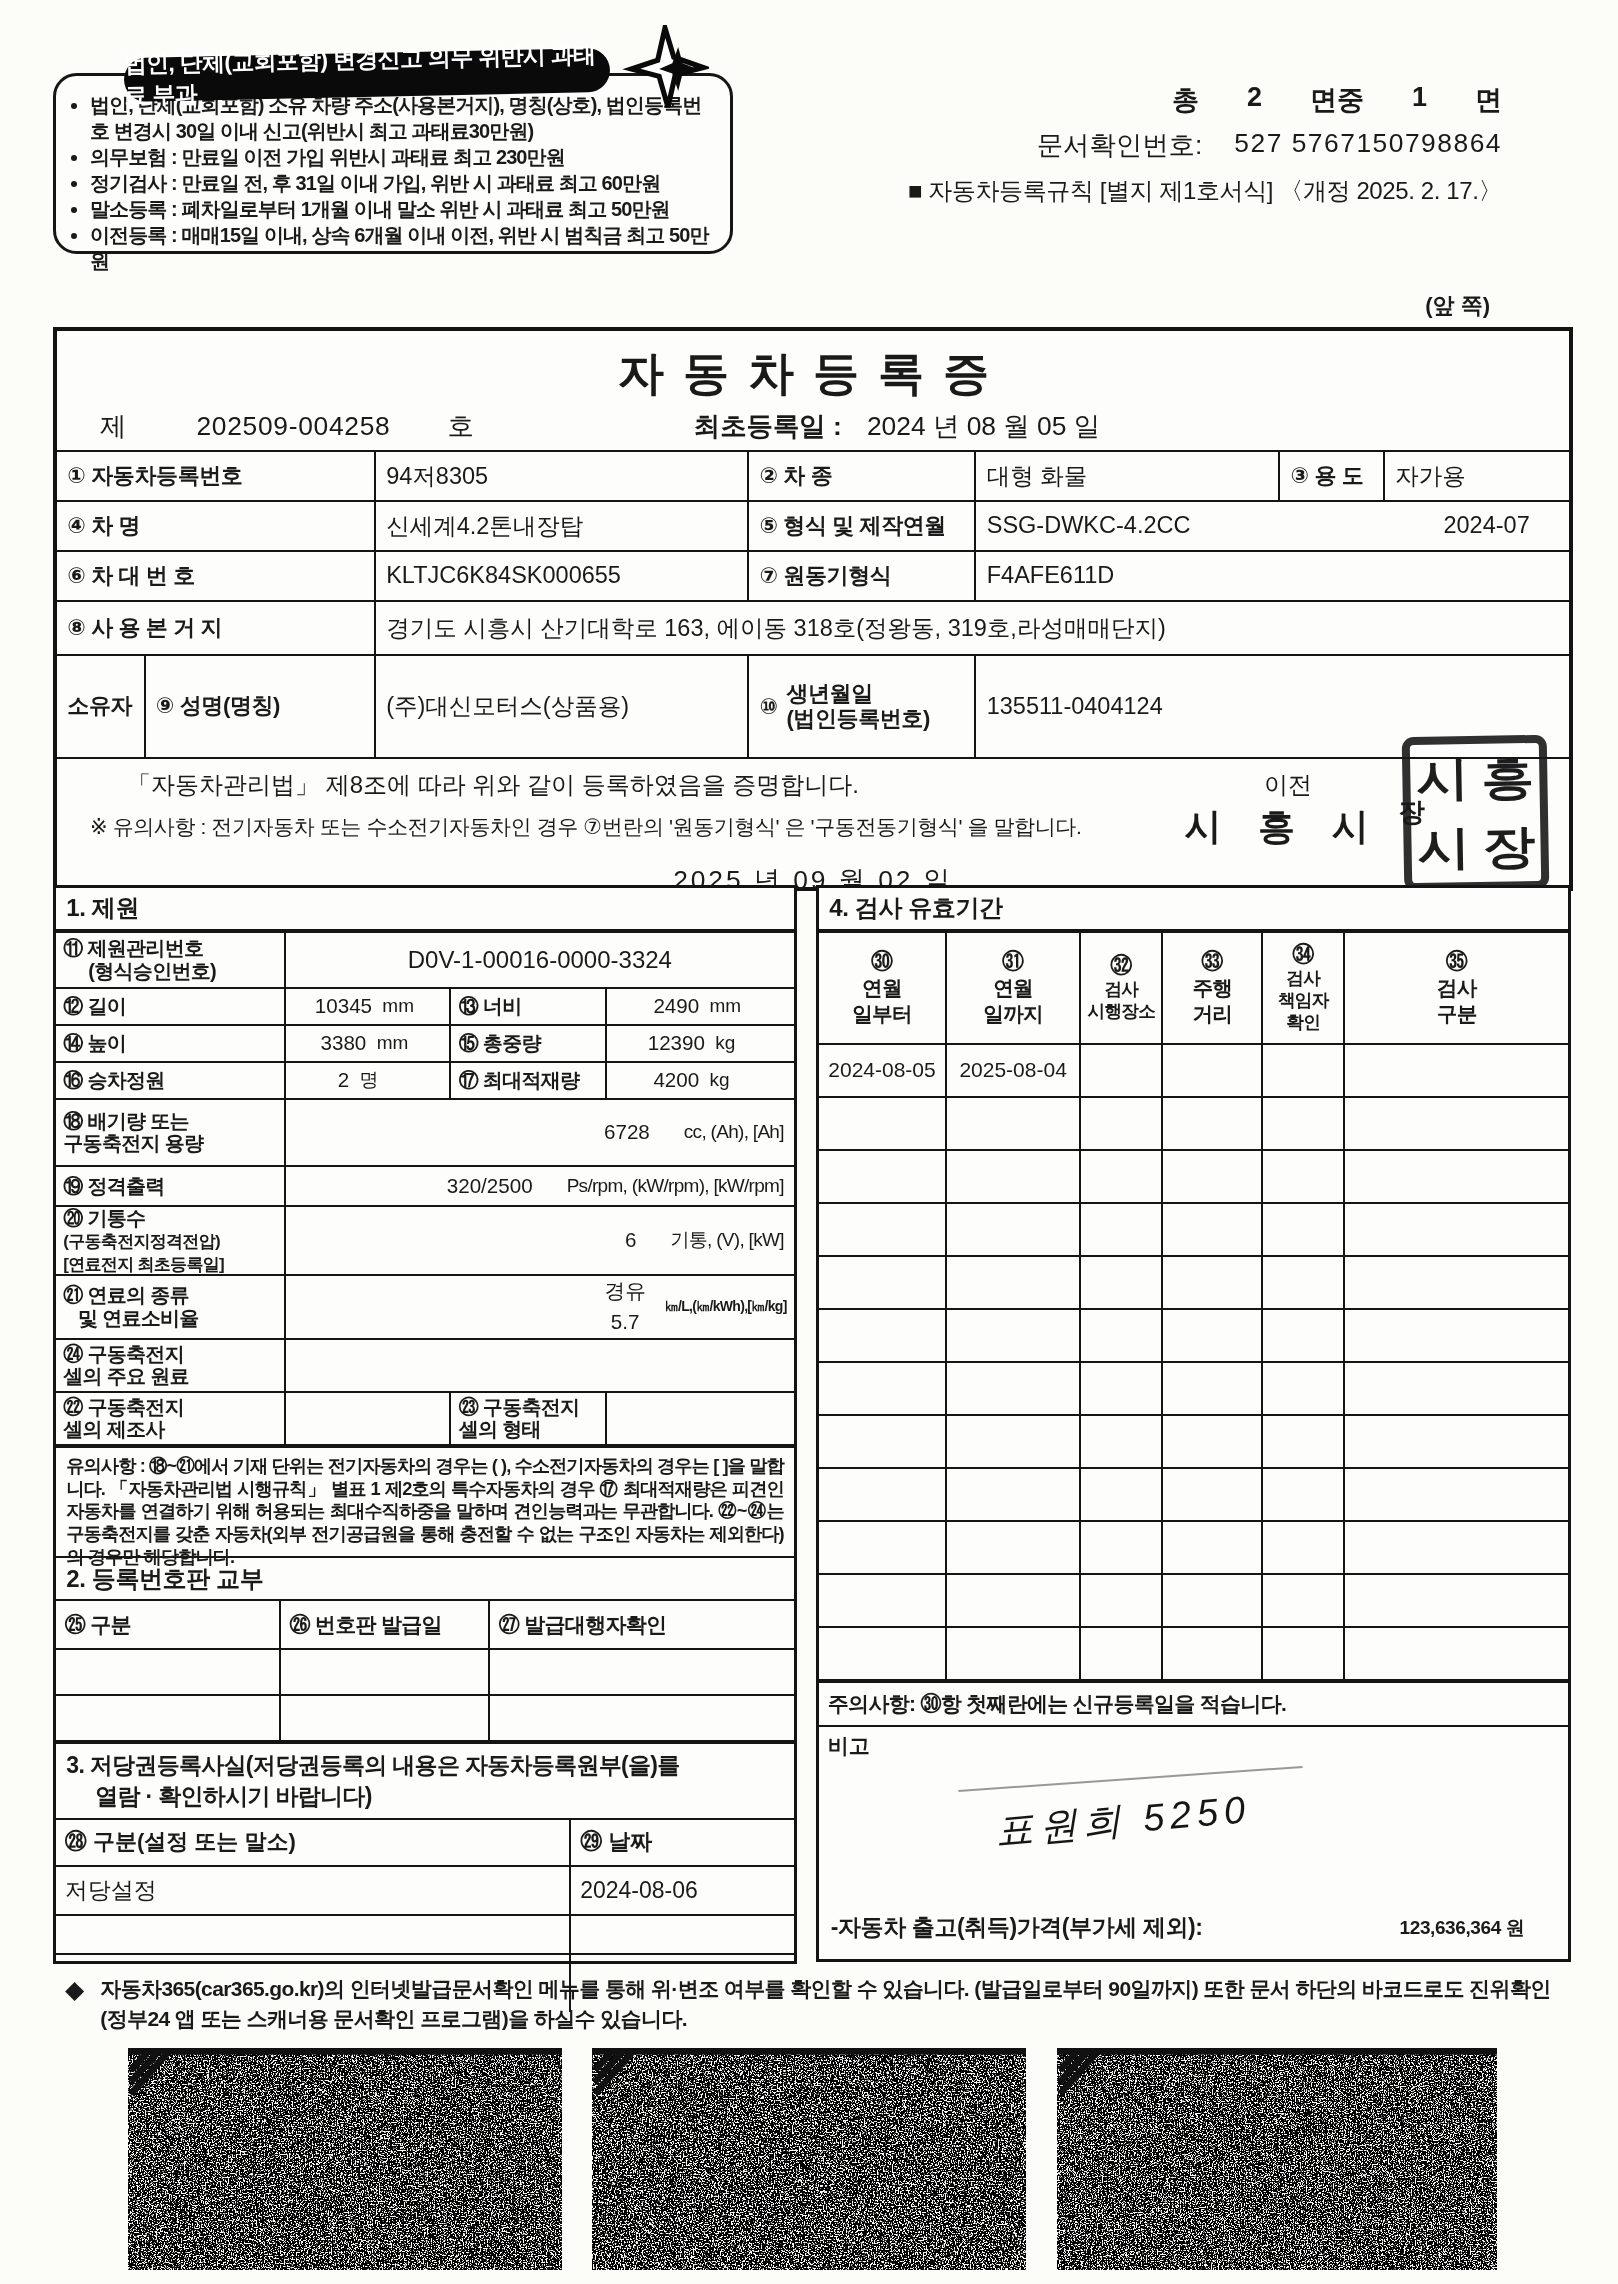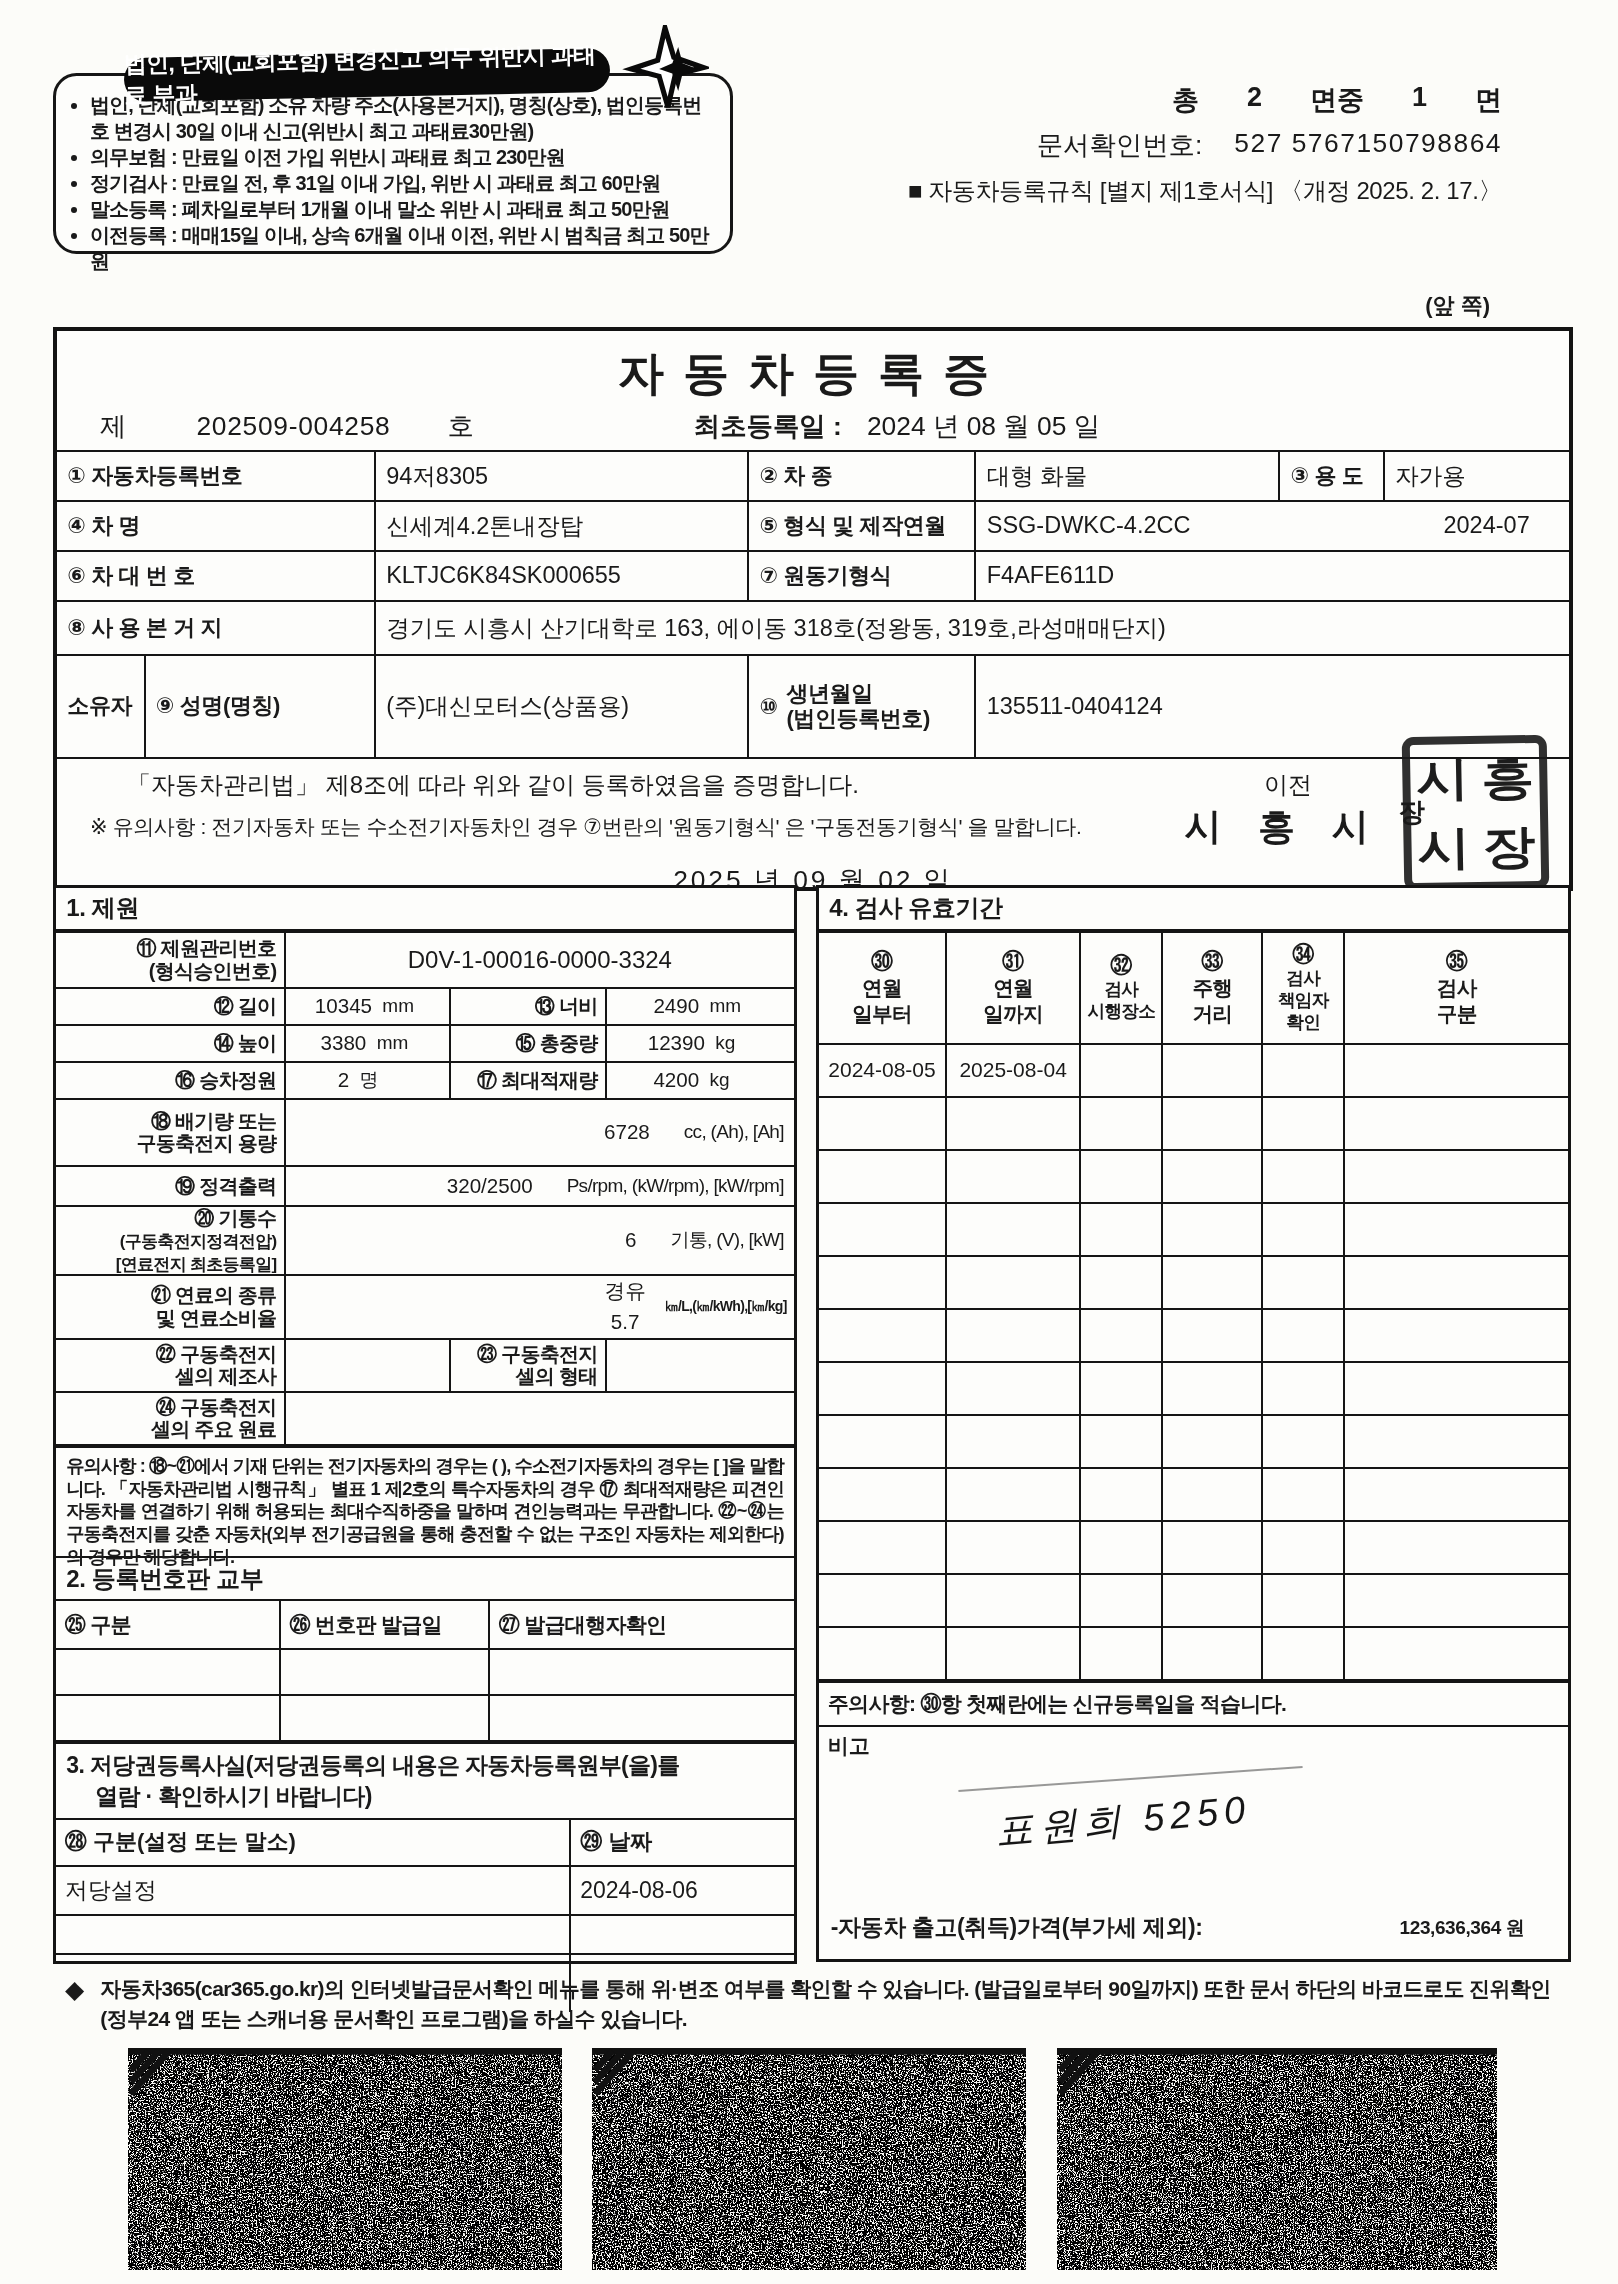--- a/index.html
+++ b/index.html
@@ -50,21 +50,21 @@
         border-radius:11.7px;display:grid;grid-template-columns:1fr 1fr;transform:rotate(-1deg);background:rgba(255,255,255,.0);}
   .seal span{display:flex;align-items:center;justify-content:center;font-size:46px;font-weight:900;
              transform:scaleX(1.15);color:#1d1d1d;}
   
   .col-left{position:absolute;left:53px;top:885px;width:738px;height:1073px;border:3.7px solid #141414;background:#fdfdfb;}
   .sec-title{font-size:24px;font-weight:bold;padding:4.4px 10.3px;border-bottom:2.9px solid #151515;letter-spacing:-0.4px;}
   .spec-table{width:100%;}
   .spec-table td{border:2.2px solid #151515;padding:0 7.3px;overflow:hidden;}
   .spec-table td:first-child{border-left:none;}
   .spec-table td:last-child{border-right:none;}
-  .spec-table .lbl{font-weight:bold;font-size:20px;letter-spacing:-0.7px;line-height:1.12;white-space:nowrap;text-align:right;}
+  .spec-table .lbl{font-weight:bold;font-size:20px;letter-spacing:-0.7px;line-height:1.12;white-space:nowrap;}
   .spec-table .val{font-size:20.6px;}
   .vu{display:flex;align-items:center;justify-content:center;gap:10.3px;}
   .vu .u{width:38px;text-align:left;font-size:19px;}
   .vu2{display:flex;align-items:center;justify-content:flex-end;gap:34px;padding-right:2.9px;}
   .vu2 .u{font-size:19px;letter-spacing:-0.7px;}
   .fuel{display:flex;align-items:center;justify-content:flex-end;gap:19px;}
   .fuel .fcol{text-align:center;line-height:1.5;font-size:20.6px;} .sr73 td{height:54px;} .sr48 td{height:35px;} .sr88 td{height:65px;}
   .sr52 td{height:38px;} .sr84 td{height:62px;} .sr80 td{height:59px;} .sr70 td{height:51px;}
   .spec-note{border-top:2.9px solid #151515;padding:7.3px 10.3px;font-size:18.3px;font-weight:bold;
              line-height:1.24;letter-spacing:-1px;text-align:justify;height:94px;}
@@ -358,36 +358,36 @@
             <span class="fcol">
               <span>경유</span><br>
               <span>5.7</span>
             </span>
             <span class="u" style="font-size:14px;letter-spacing:-0.7px;font-weight:bold;">㎞/L,(㎞/kWh),[㎞/kg]</span>
           </div>
         </td>
       </tr>
       <tr class="sr70">
         <td class="lbl">
+          <span>㉔ 구동축전지</span><br>
+          <span>셀의 주요 원료</span>
+        </td>
+        <td colspan="3"></td>
+      </tr>
+      <tr class="sr70">
+        <td class="lbl">
           <span>㉒ 구동축전지</span><br>
           <span>셀의 제조사</span>
         </td>
         <td></td>
         <td class="lbl">
           <span>㉓ 구동축전지</span><br>
           <span>셀의 형태</span>
         </td>
         <td></td>
-      </tr>
-      <tr class="sr70">
-        <td class="lbl">
-          <span>㉔ 구동축전지</span><br>
-          <span>셀의 주요 원료</span>
-        </td>
-        <td colspan="3"></td>
       </tr>
     </tbody>
       </table>
 
     <div class="spec-note">유의사항 : ⑱~㉑에서 기재 단위는 전기자동차의 경우는 ( ), 수소전기자동차의 경우는 [ ]을 말합니다. 「자동차관리법 시행규칙」 별표 1 제2호의 특수자동차의 경우 ⑰ 최대적재량은 피견인자동차를 연결하기 위해 허용되는 최대수직하중을 말하며 견인능력과는 무관합니다. ㉒~㉔는 구동축전지를 갖춘 자동차(외부 전기공급원을 통해 충전할 수 없는 구조인 자동차는 제외한다)의 경우만 해당합니다.</div>
 
     <div class="sec-title" style="border-top:2.9px solid #151515;border-bottom:none;">2. 등록번호판 교부</div>
     <table class="plate-table">
       <colgroup>
           <col style="width:220px">

